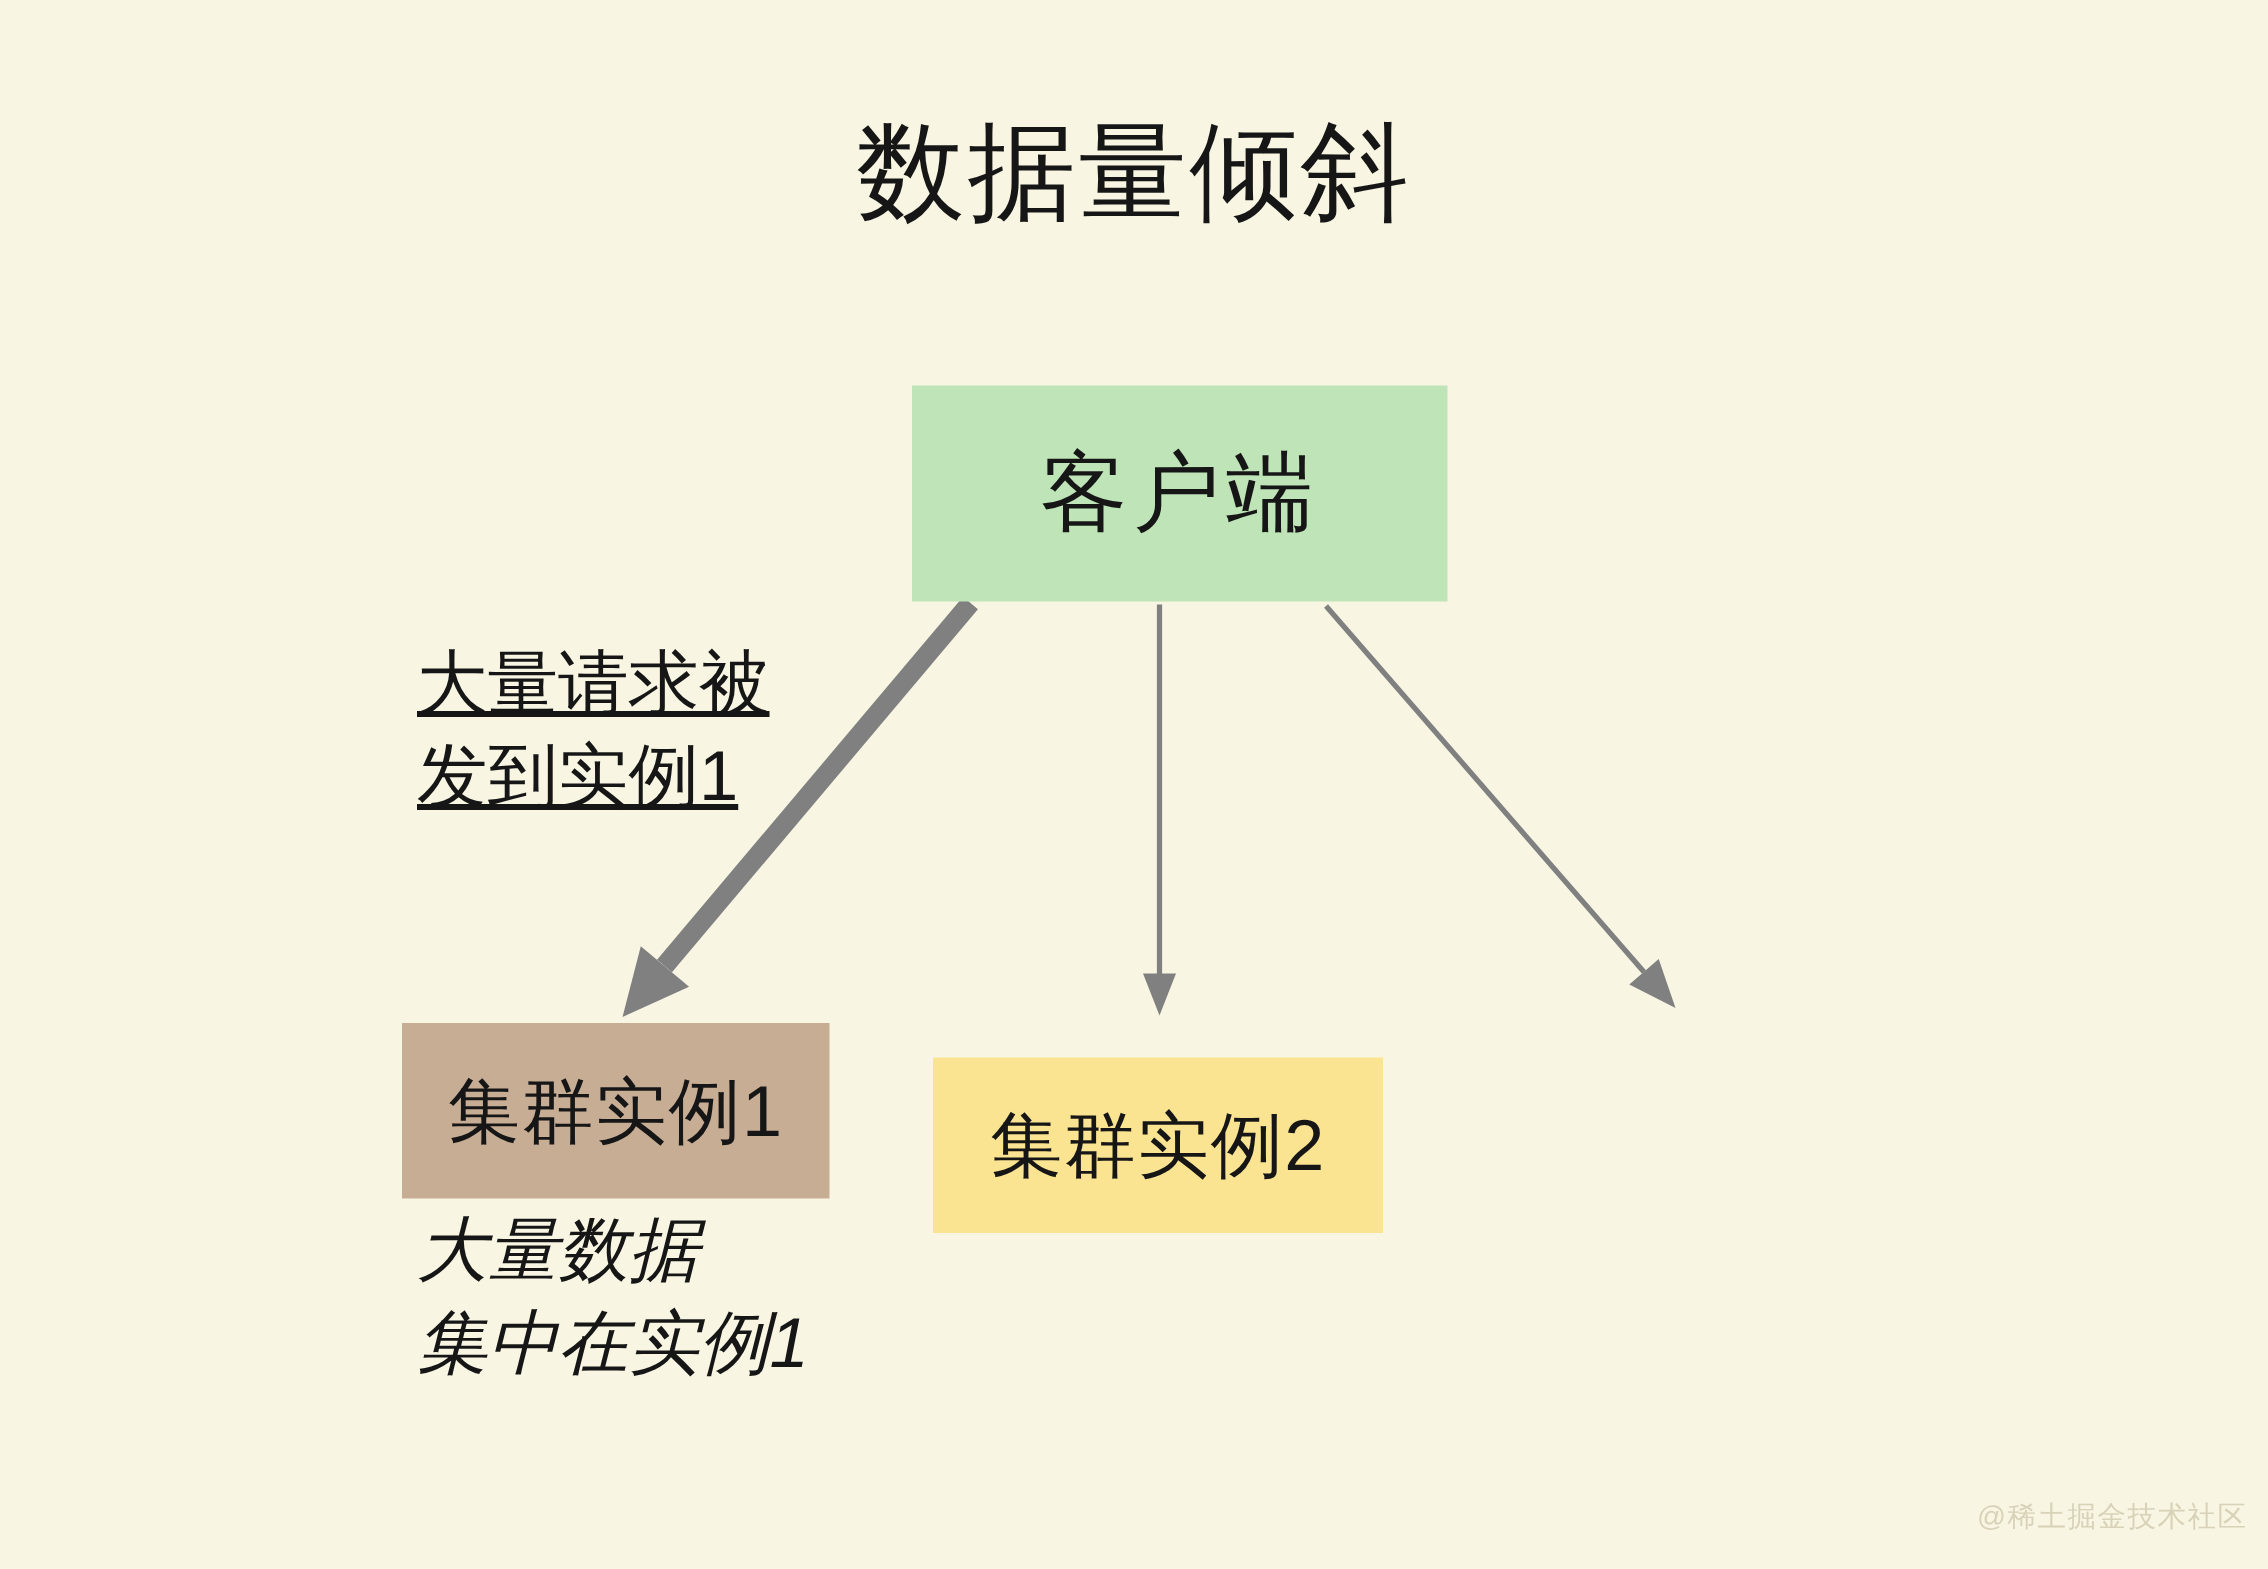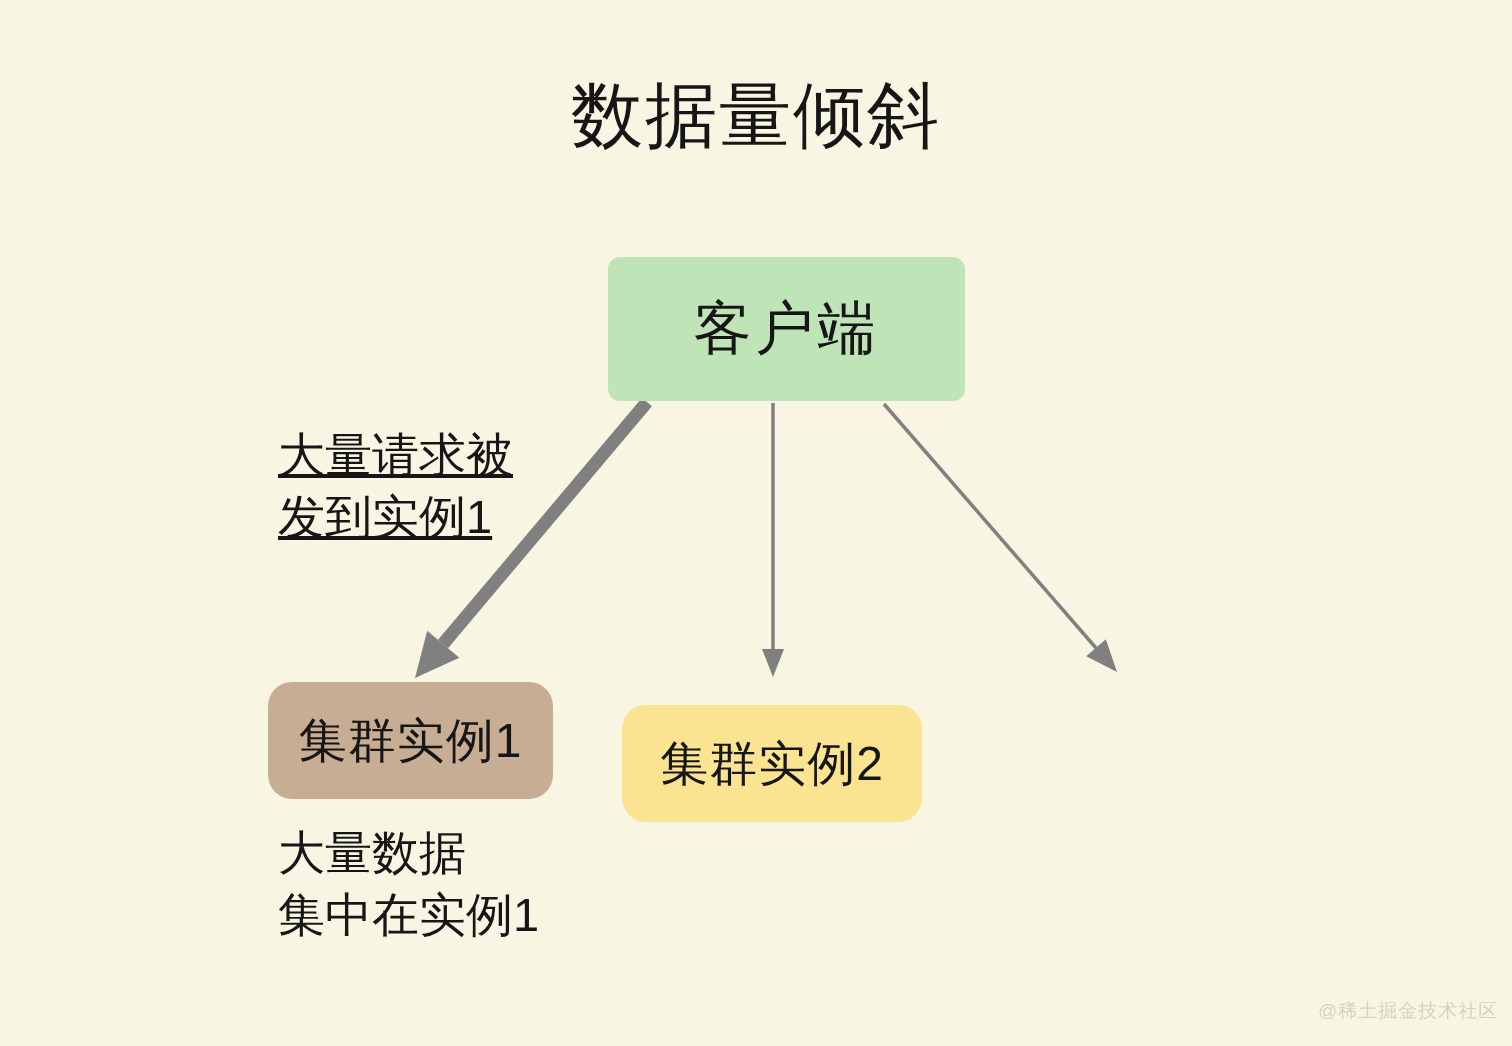--- a/index.html
+++ b/index.html
@@ -45,34 +45,33 @@
     left: 608px;
     top: 257px;
     width: 357px;
     height: 144px;
     font-size: 58px;
     letter-spacing: 4px;
   }
   .inst {
     font-size: 48px;
     letter-spacing: 1px;
-    border-radius: 24px;
   }
   .inst1 { left: 268px; top: 682px; width: 285px; height: 117px; }
   .inst2 { left: 622px; top: 681px; width: 300px; height: 117px; }
   .inst3 { left: 970px; top: 678px; width: 302px; height: 118px; }
   .annotation {
     position: absolute;
     font-size: 47px;
     font-weight: 500;
     line-height: 1.32;
     white-space: pre-line;
   }
   .annotation-requests { left: 278px; top: 424px; text-decoration: underline; }
-  .annotation-data { left: 278px; top: 822px; }
+  .annotation-data { left: 278px; top: 802px; font-style: italic; }
   .watermark {
     position: absolute;
     left: 1318px;
     top: 998px;
     font-size: 19px;
     letter-spacing: 1px;
   }
 </style>
 </head>
 <body>
@@ -94,21 +93,21 @@
         <polygon points="773,677 762,649 784,649" fill="currentColor"></polygon>
       </g>
 
       <g>
         <line x1="884" y1="404" x2="1096" y2="648" stroke="currentColor" stroke-width="3.5"></line>
         <polygon points="1117,672 1086.2,656.3 1105.8,639.3" fill="currentColor"></polygon>
       </g>
     </svg>
   </div>
 
-  <div class="node client-box" style="background-color: rgb(191, 228, 184); border-radius: 12px;">
+  <div class="node client-box" style="background-color: rgb(191, 228, 184);">
     <span>客户端</span>
   </div>
 
   <div class="node inst inst1" style="background-color: rgb(200, 173, 149);">
     <span>集群实例1</span>
   </div>
 
   <div class="node inst inst2" style="background-color: rgb(250, 227, 145); margin-top: 24px;">
     <span>集群实例2</span>
   </div>

